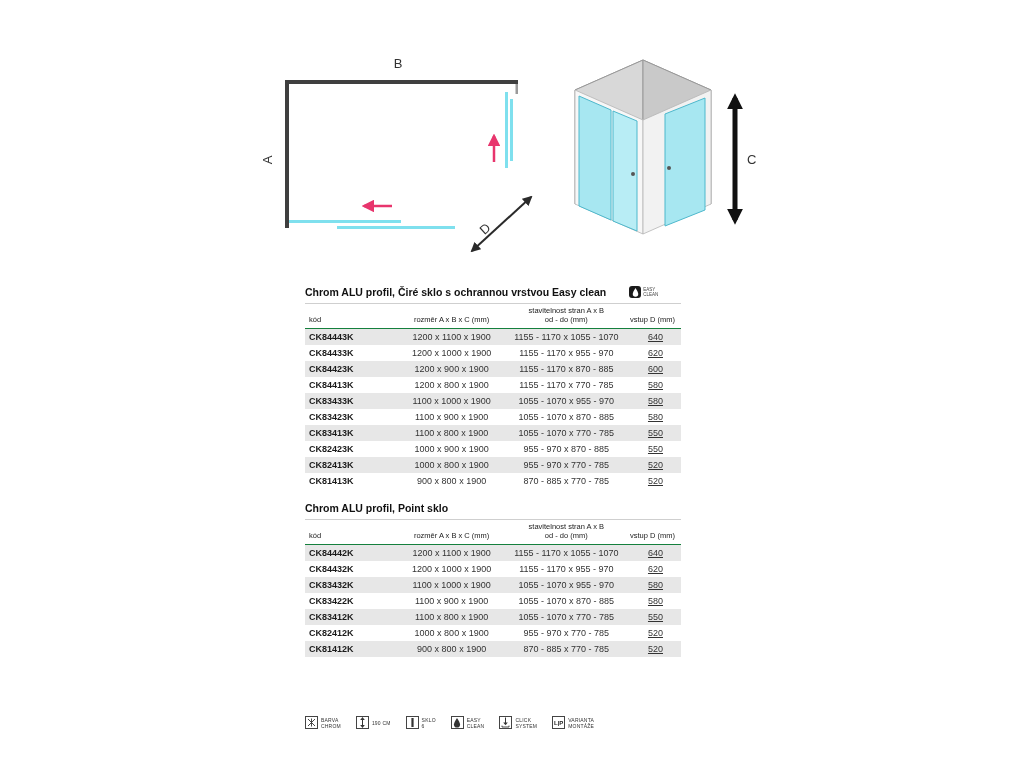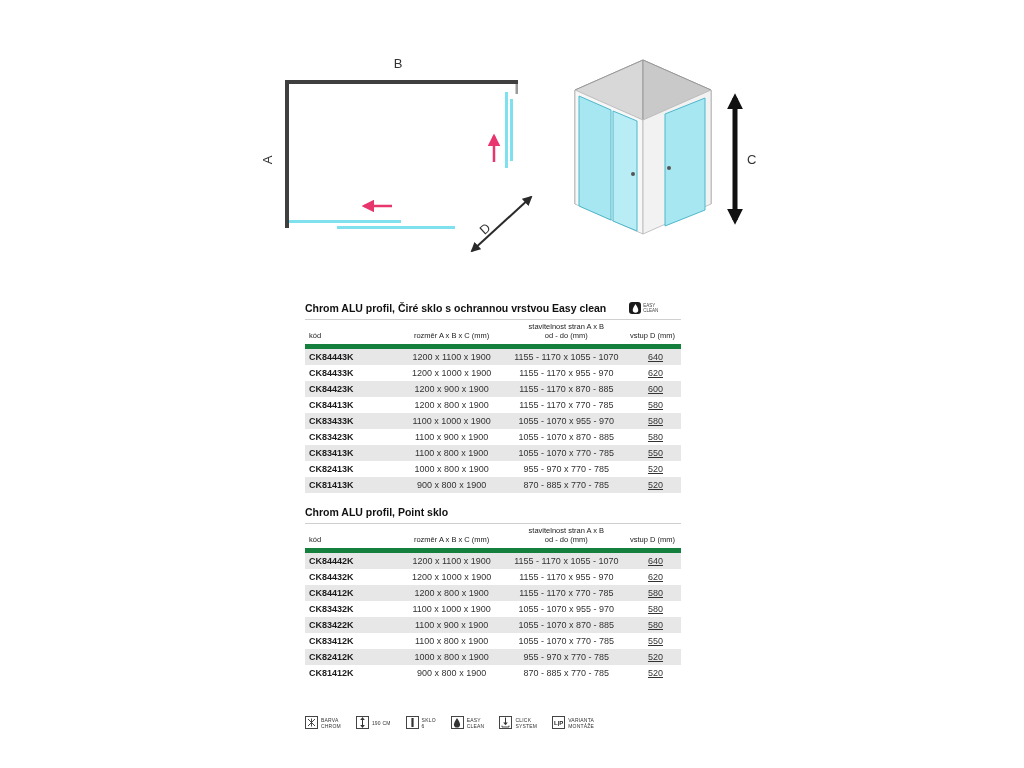--- a/index.html
+++ b/index.html
@@ -8,32 +8,32 @@
     font-family:"Liberation Sans", sans-serif;color:#222;overflow:hidden;
   }
   
   .topview{position:absolute;left:258px;top:52px;}
   .iso{position:absolute;left:563px;top:52px;}
   .diag-label{font-family:"Liberation Sans",sans-serif;font-size:13px;fill:#333;}
   
   .content{position:absolute;left:305px;top:286px;width:376px;}
   .section-title{
     display:flex;align-items:center;gap:23px;
-    font-size:10.5px;font-weight:bold;color:#111;margin:16px 0 5px 0;
+    font-size:10.5px;font-weight:bold;color:#111;margin:0 0 5px 0;
   }
   .badge{display:inline-flex;align-items:center;gap:2px;}
   .badge-box{
     width:12px;height:12px;background:#1a1a1a;border-radius:3px;
     display:flex;align-items:center;justify-content:center;flex:0 0 auto;
   }
   .badge-label{font-size:4.5px;font-weight:normal;color:#444;line-height:1.15;white-space:pre-line;}
   table{width:100%;border-collapse:collapse;table-layout:fixed;font-size:9px;}
   thead th{
     font-weight:normal;font-size:7.5px;color:#222;padding:2px 4px 3px 4px;
-    border-top:1px solid #cfcfcf;border-bottom:5px solid #15803d;
+    border-top:1px solid #cfcfcf;border-bottom:1px solid #15803d;
     vertical-align:bottom;white-space:pre-line;line-height:1.25;
   }
   tbody td{padding:3px 4px;color:#333;overflow:hidden;white-space:nowrap;}
   tbody tr:nth-child(odd){background:#e7e7e7;}
   col.c1{width:24%;} col.c2{width:30%;} col.c3{width:31%;} col.c4{width:15%;}
   th:nth-child(1),td:nth-child(1){text-align:left;}
   td:nth-child(1){font-weight:bold;color:#1a1a1a;}
   th:nth-child(2),td:nth-child(2){text-align:center;}
   th:nth-child(3),td:nth-child(3){text-align:center;}
   th:nth-child(4){text-align:right;padding-right:6px;}
@@ -189,20 +189,26 @@
               <td>1055 - 1070 x 870 - 885</td>
               <td>580</td>
             </tr>
             <tr>
               <td>CK83413K</td>
               <td>1100 x 800 x 1900</td>
               <td>1055 - 1070 x 770 - 785</td>
               <td>550</td>
             </tr>
             <tr>
+              <td>CK82423K</td>
+              <td>1000 x 900 x 1900</td>
+              <td>955 - 970 x 870 - 885</td>
+              <td>550</td>
+            </tr>
+            <tr>
               <td>CK82413K</td>
               <td>1000 x 800 x 1900</td>
               <td>955 - 970 x 770 - 785</td>
               <td>520</td>
             </tr>
             <tr>
               <td>CK81413K</td>
               <td>900 x 800 x 1900</td>
               <td>870 - 885 x 770 - 785</td>
               <td>520</td>
@@ -239,26 +245,20 @@
               <td>1155 - 1170 x 1055 - 1070</td>
               <td>640</td>
             </tr>
             <tr>
               <td>CK84432K</td>
               <td>1200 x 1000 x 1900</td>
               <td>1155 - 1170 x 955 - 970</td>
               <td>620</td>
             </tr>
             <tr>
-              <td>CK84412K</td>
-              <td>1200 x 800 x 1900</td>
-              <td>1155 - 1170 x 770 - 785</td>
-              <td>580</td>
-            </tr>
-            <tr>
               <td>CK83432K</td>
               <td>1100 x 1000 x 1900</td>
               <td>1055 - 1070 x 955 - 970</td>
               <td>580</td>
             </tr>
             <tr>
               <td>CK83422K</td>
               <td>1100 x 900 x 1900</td>
               <td>1055 - 1070 x 870 - 885</td>
               <td>580</td>

